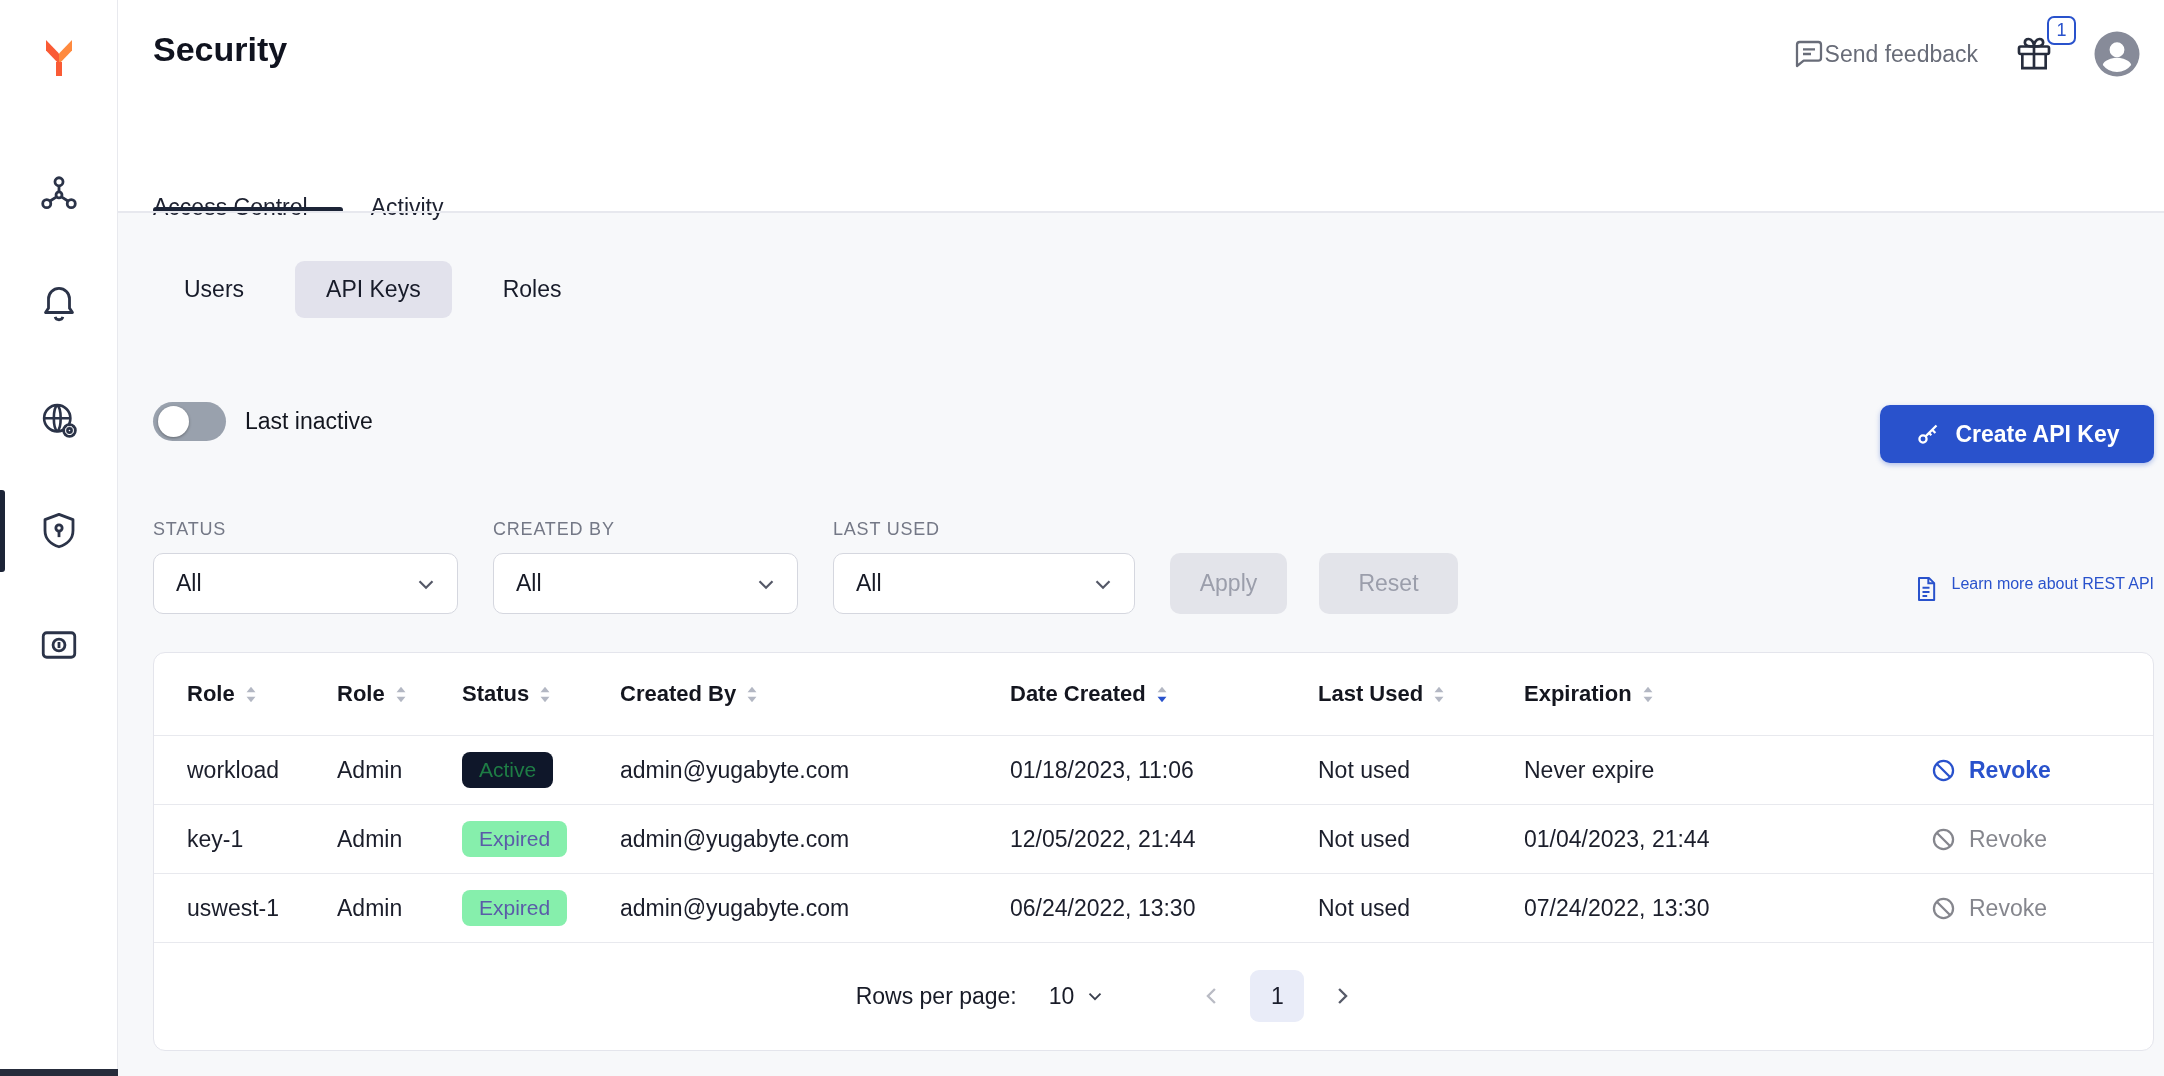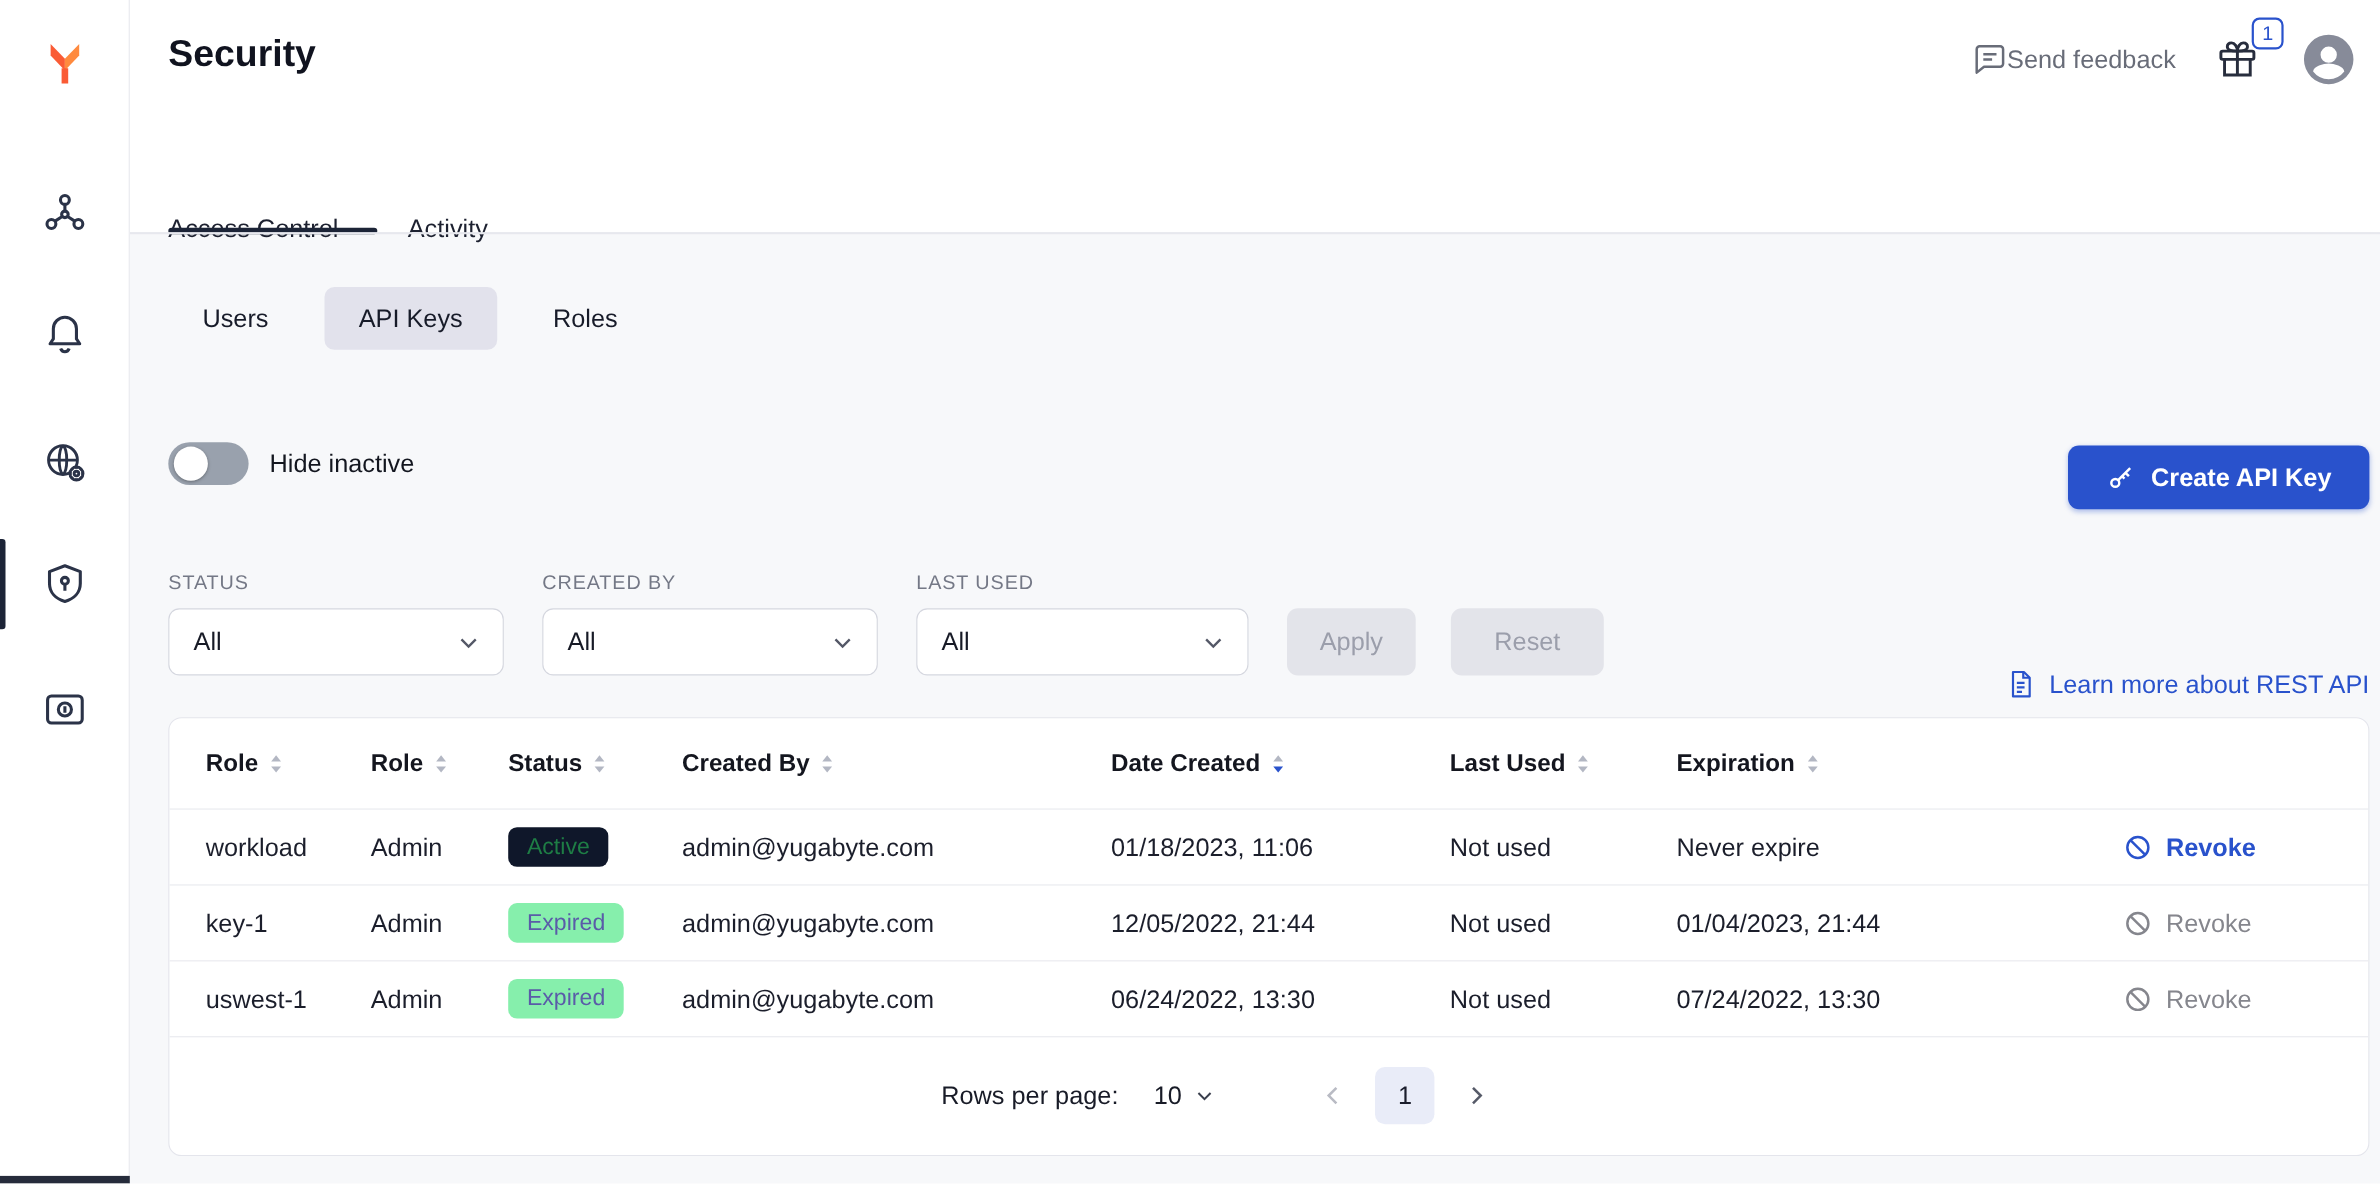--- a/index.html
+++ b/index.html
@@ -55,22 +55,22 @@
 
   
   .filters { position:absolute; left:35px; top:519px; display:flex; gap:35px; align-items:flex-end; }
   .filter { display:flex; flex-direction:column; gap:13px; }
   .filter-label { font-size:18px; letter-spacing:.8px; color:#747886; }
   .select { width:305px; height:61px; background:#fff; border:1px solid #d5d7df; border-radius:10px;
     display:flex; align-items:center; justify-content:space-between; padding:0 18px 0 22px; font-size:23px; color:#171a26; cursor:pointer;gap:20px; }
   .select svg { width:26px; height:26px; color:#545867; }
   .btn-disabled { width:117px; height:61px; background:#e3e4ea; color:#9b9eab; border:none; border-radius:10px;
     font-size:23px; display:flex; align-items:center; justify-content:center; cursor:pointer; font-family:inherit; }
-  .learn-more { position:absolute; top:575px; right:10px; height:61px; display:flex; align-items:flex-end; gap:12px;
-    color:#2952cc; font-size:23px; cursor:pointer; }
+  .learn-more { position:absolute; top:575px; right:10px; height:61px; display:flex; align-items:flex-start; gap:12px;
+    color:#2952cc; font-size:16px; cursor:pointer; }
   .learn-more svg { width:28px; height:28px; }
 
   
   .card { position:absolute; left:35px; top:652px; width:2001px; height:399px; background:#fff;
     border:1px solid #e4e5ec; border-radius:12px; overflow:hidden; }
   .grid-cols { display:grid; grid-template-columns:150px 125px 158px 390px 308px 206px 406px 1fr; align-items:center; padding-left:33px; }
   .thead { height:83px; border-bottom:1px solid #e8e9ee; font-size:22px; font-weight:700; color:#14161f; }
   .th { display:flex; align-items:center; gap:9px; cursor:pointer; }
   .sort { width:14px; height:19px; }
   .sort path { fill:#b3b7c3; }
@@ -187,21 +187,21 @@
     <div class="subtabs">
       <div class="pill">Users</div>
       <div class="pill selected">API Keys</div>
       <div class="pill">Roles</div>
     </div>
 
     <div class="toggle-row">
       <div class="toggle">
         <div class="knob"></div>
       </div>
-      <span class="toggle-label">Hide inactive</span>
+      <span class="toggle-label">Last inactive</span>
     </div>
 
     <button class="create-btn">
       <svg viewBox="0 0 24 24" fill="none" stroke="#ffffff" stroke-width="2">
         <circle cx="8" cy="16" r="3.2"></circle>
         <path d="M10.3 13.7L20 4M16.2 7.8l2.8 2.8M13.4 10.6l2 2"></path>
       </svg>
       <span>Create API Key</span>
     </button>
 

